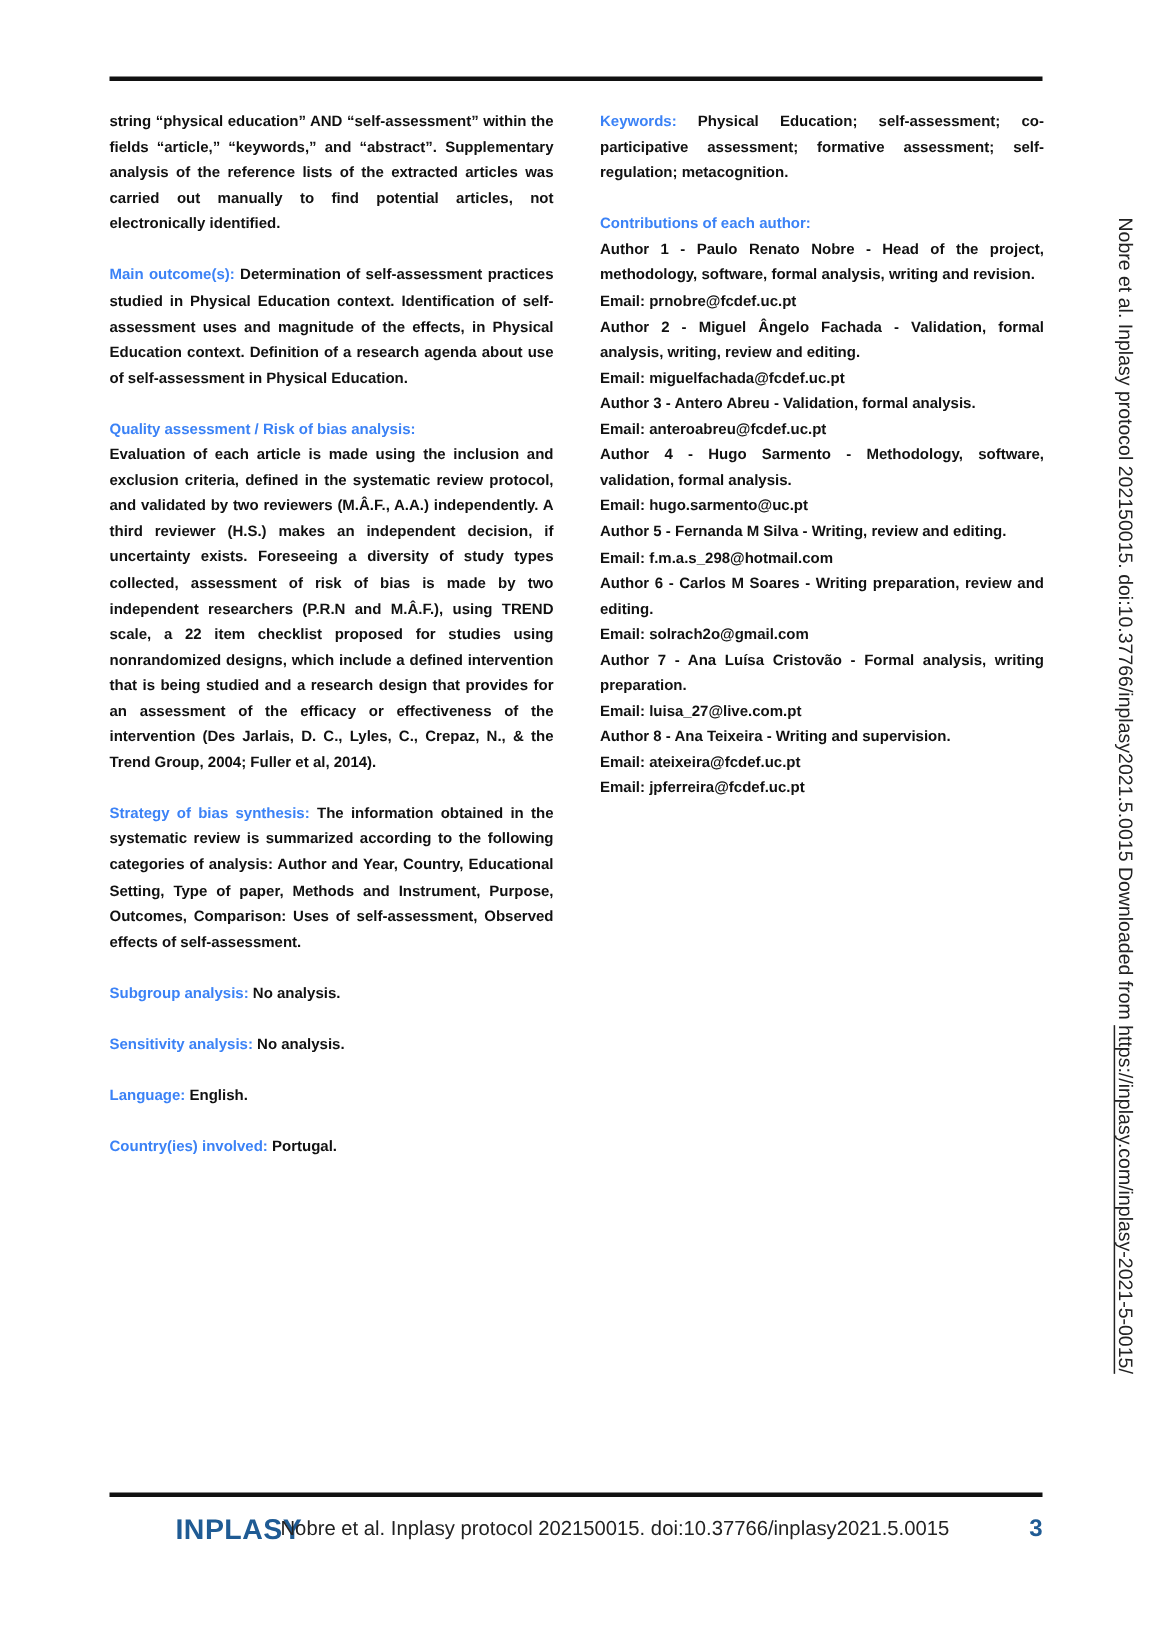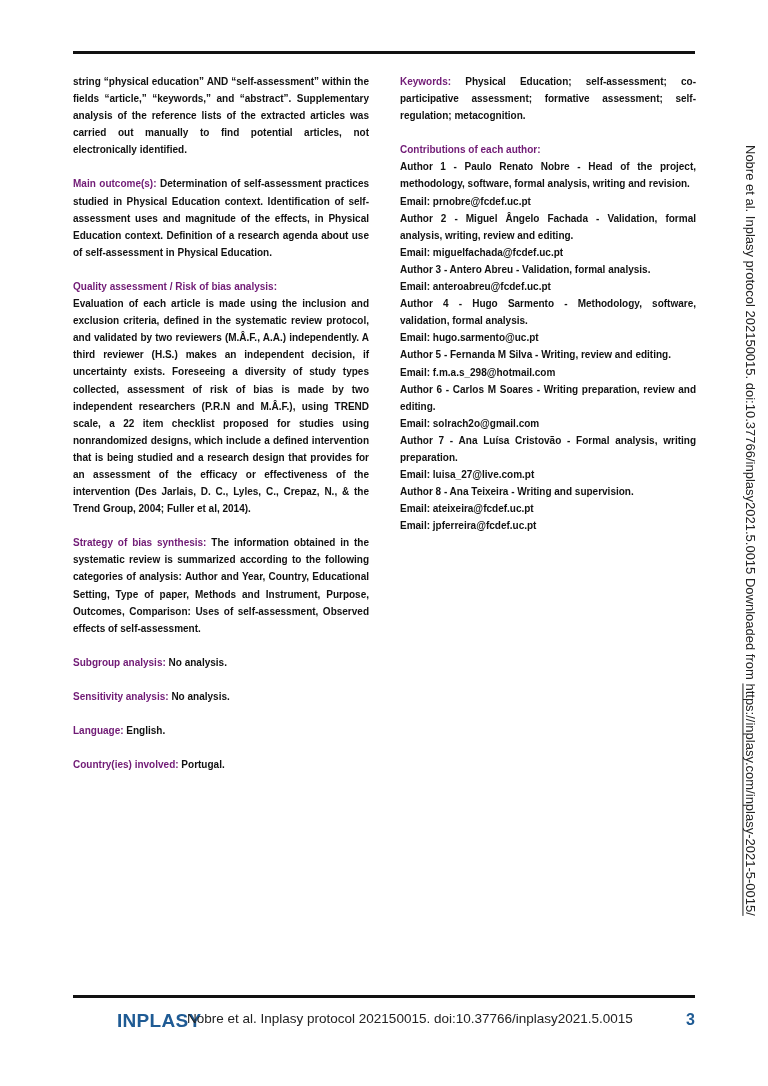--- a/index.html
+++ b/index.html
@@ -5,21 +5,21 @@
   html, body { margin: 0; padding: 0; background: #ffffff; }
   body { width: 768px; height: 1086px; position: relative; overflow: hidden;
          font-family: "Liberation Sans", sans-serif; color: #111; }
   .rule-top { position: absolute; left: 73px; top: 51px; width: 622px; height: 3px; background: #111; }
   .rule-bottom { position: absolute; left: 73px; top: 995px; width: 622px; height: 3px; background: #111; }
   .col { position: absolute; top: 73px; width: 296px; font-size: 10px; line-height: 17.1px;
          font-weight: bold; text-align: justify; }
   .col-left { left: 73px; }
   .col-right { left: 400px; }
   .col p { margin: 0 0 17px 0; }
-  .label { color: #701a75; }
+  .label { color: #3b82f6; }
   .block { display: block; }
   .vertical { position: absolute; left: 740px; top: 145px; width: 18px; height: 780px;
               writing-mode: vertical-rl; font-size: 13px; color: #222; white-space: nowrap;
               font-family: "Liberation Sans", sans-serif; }
   .vertical a { color: #222; text-decoration: underline; }
   .footer { position: absolute; top: 1008px; left: 73px; width: 622px; height: 30px; }
   .brand { position: absolute; left: 0; top: 2px; font-size: 19px; font-weight: bold; color: #1f5b94; letter-spacing: 0.3px; margin-left: 44px; }
   .cite { position: absolute; left: 114px; top: 3px; font-size: 13.5px; color: #222; }
   .pageno { position: absolute; right: 0; top: 3px; font-size: 16px; font-weight: bold; color: #1f5b94; }
 </style>

